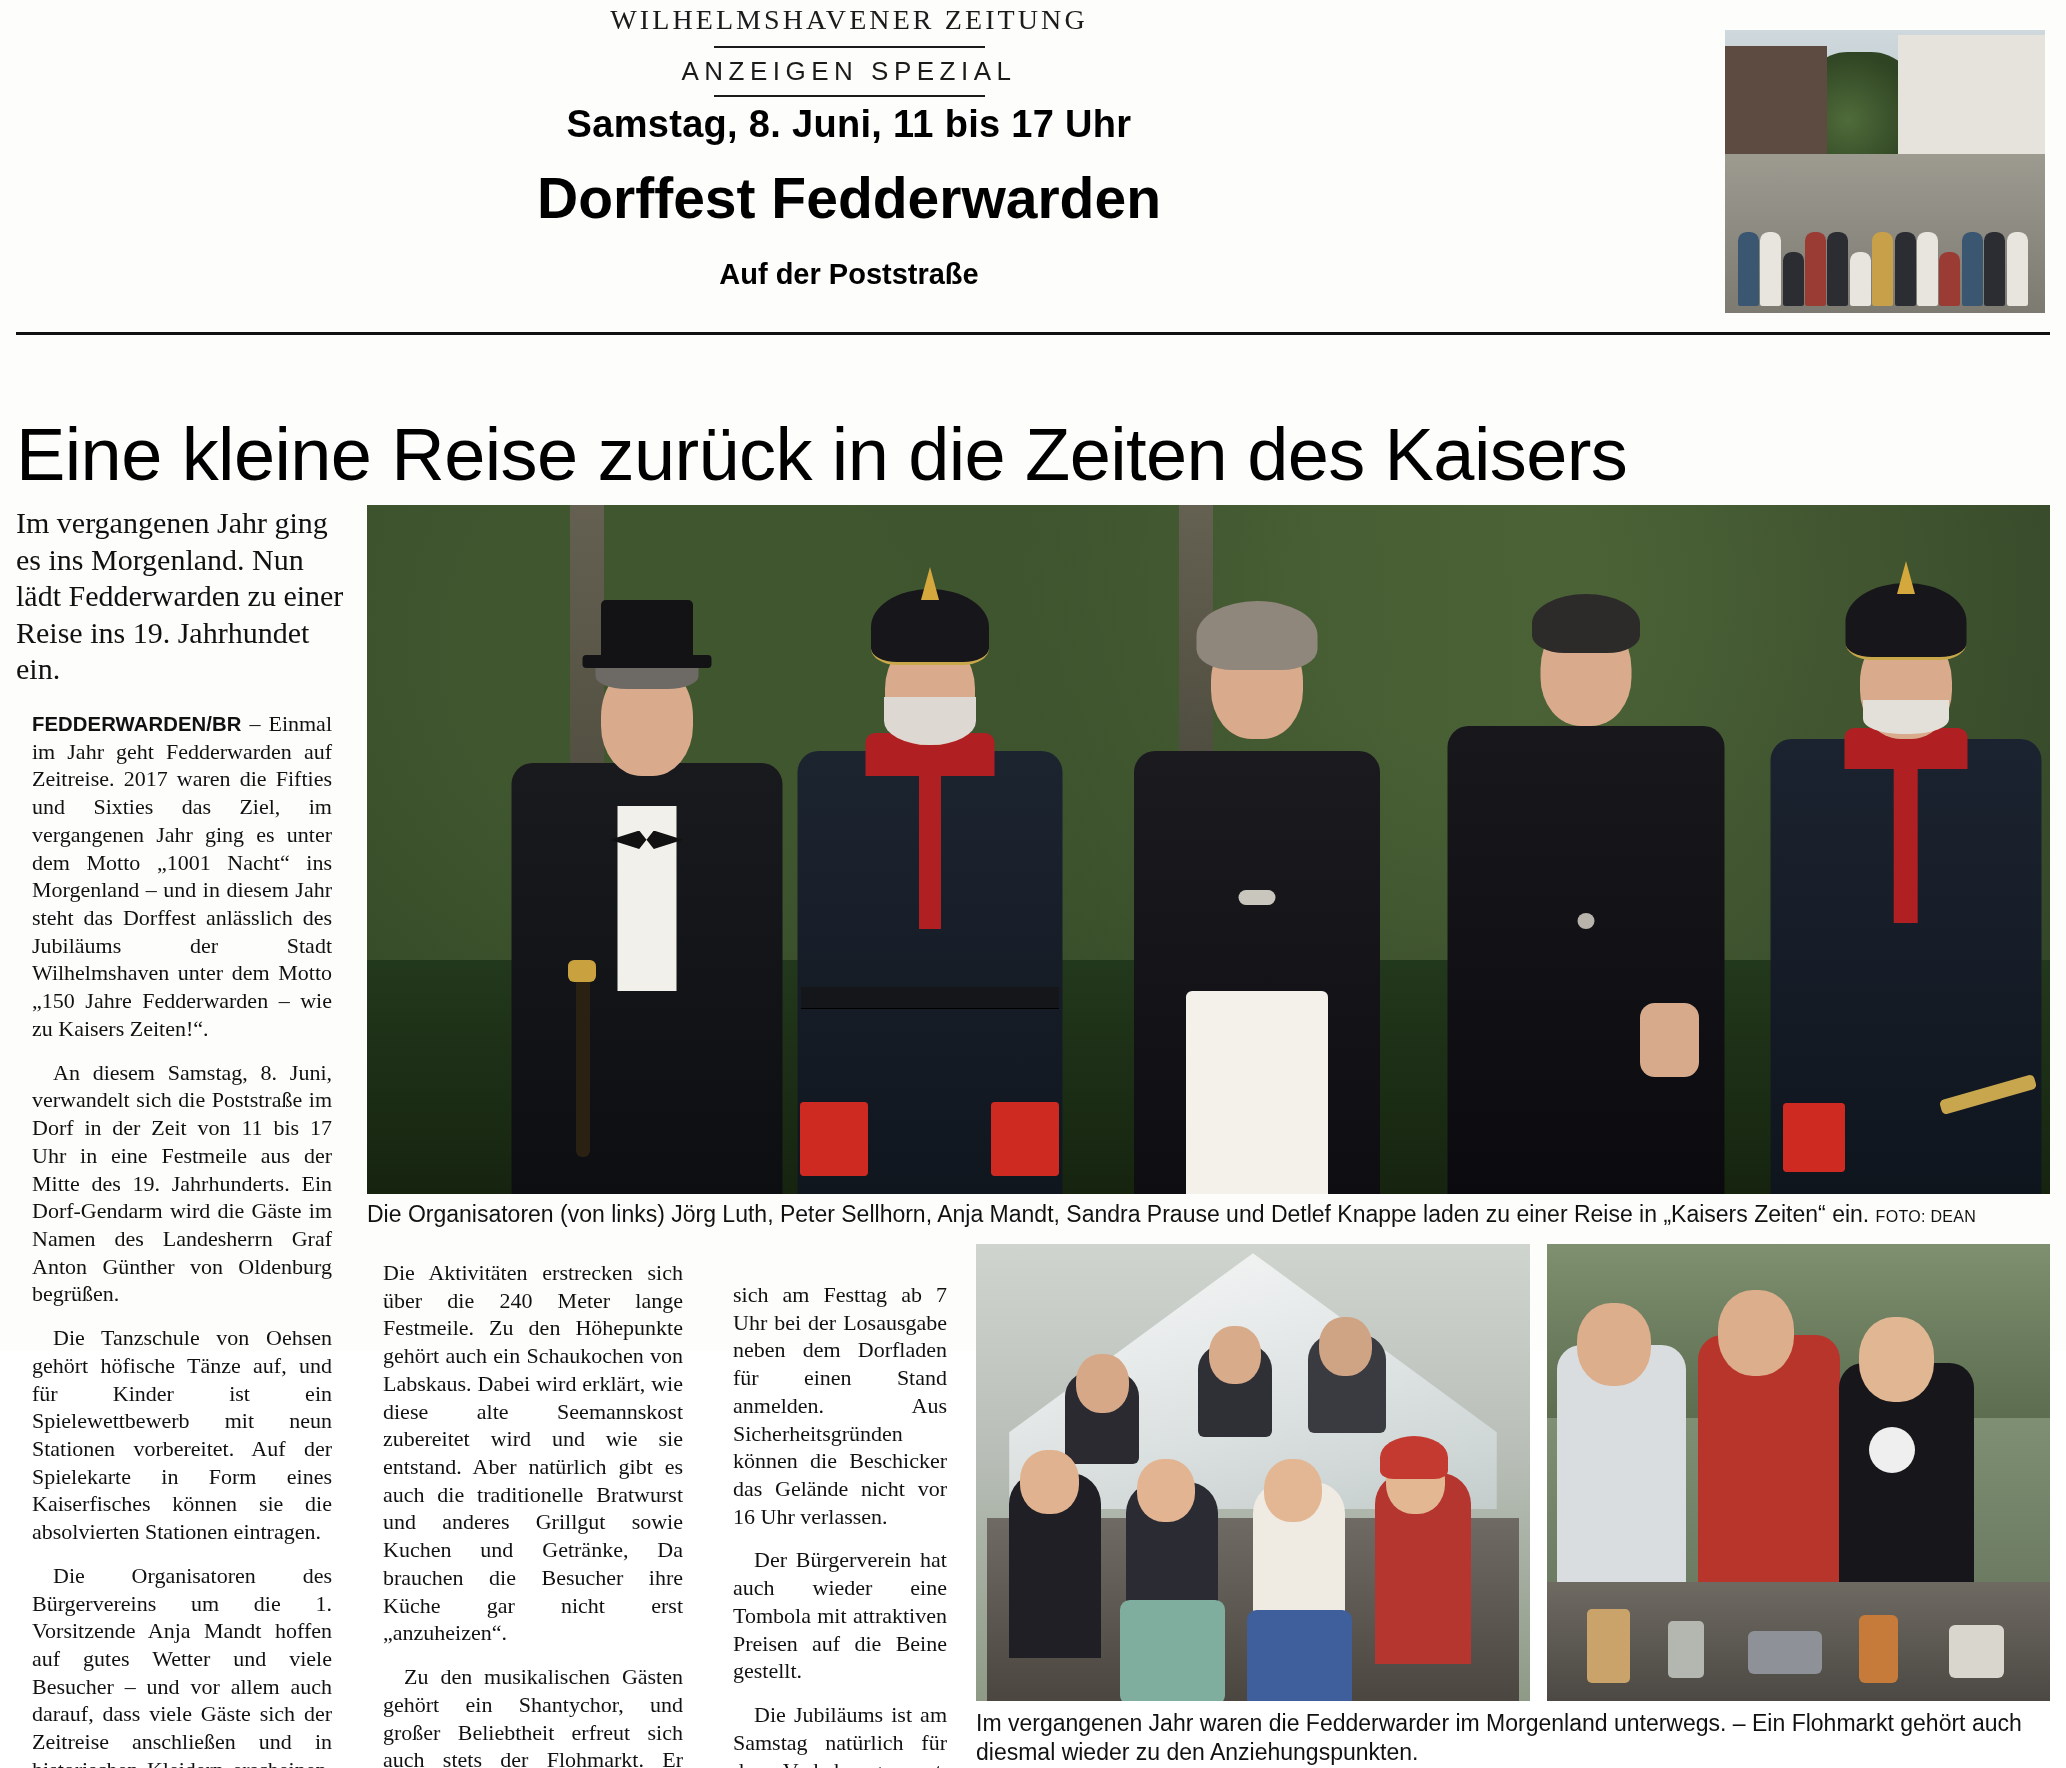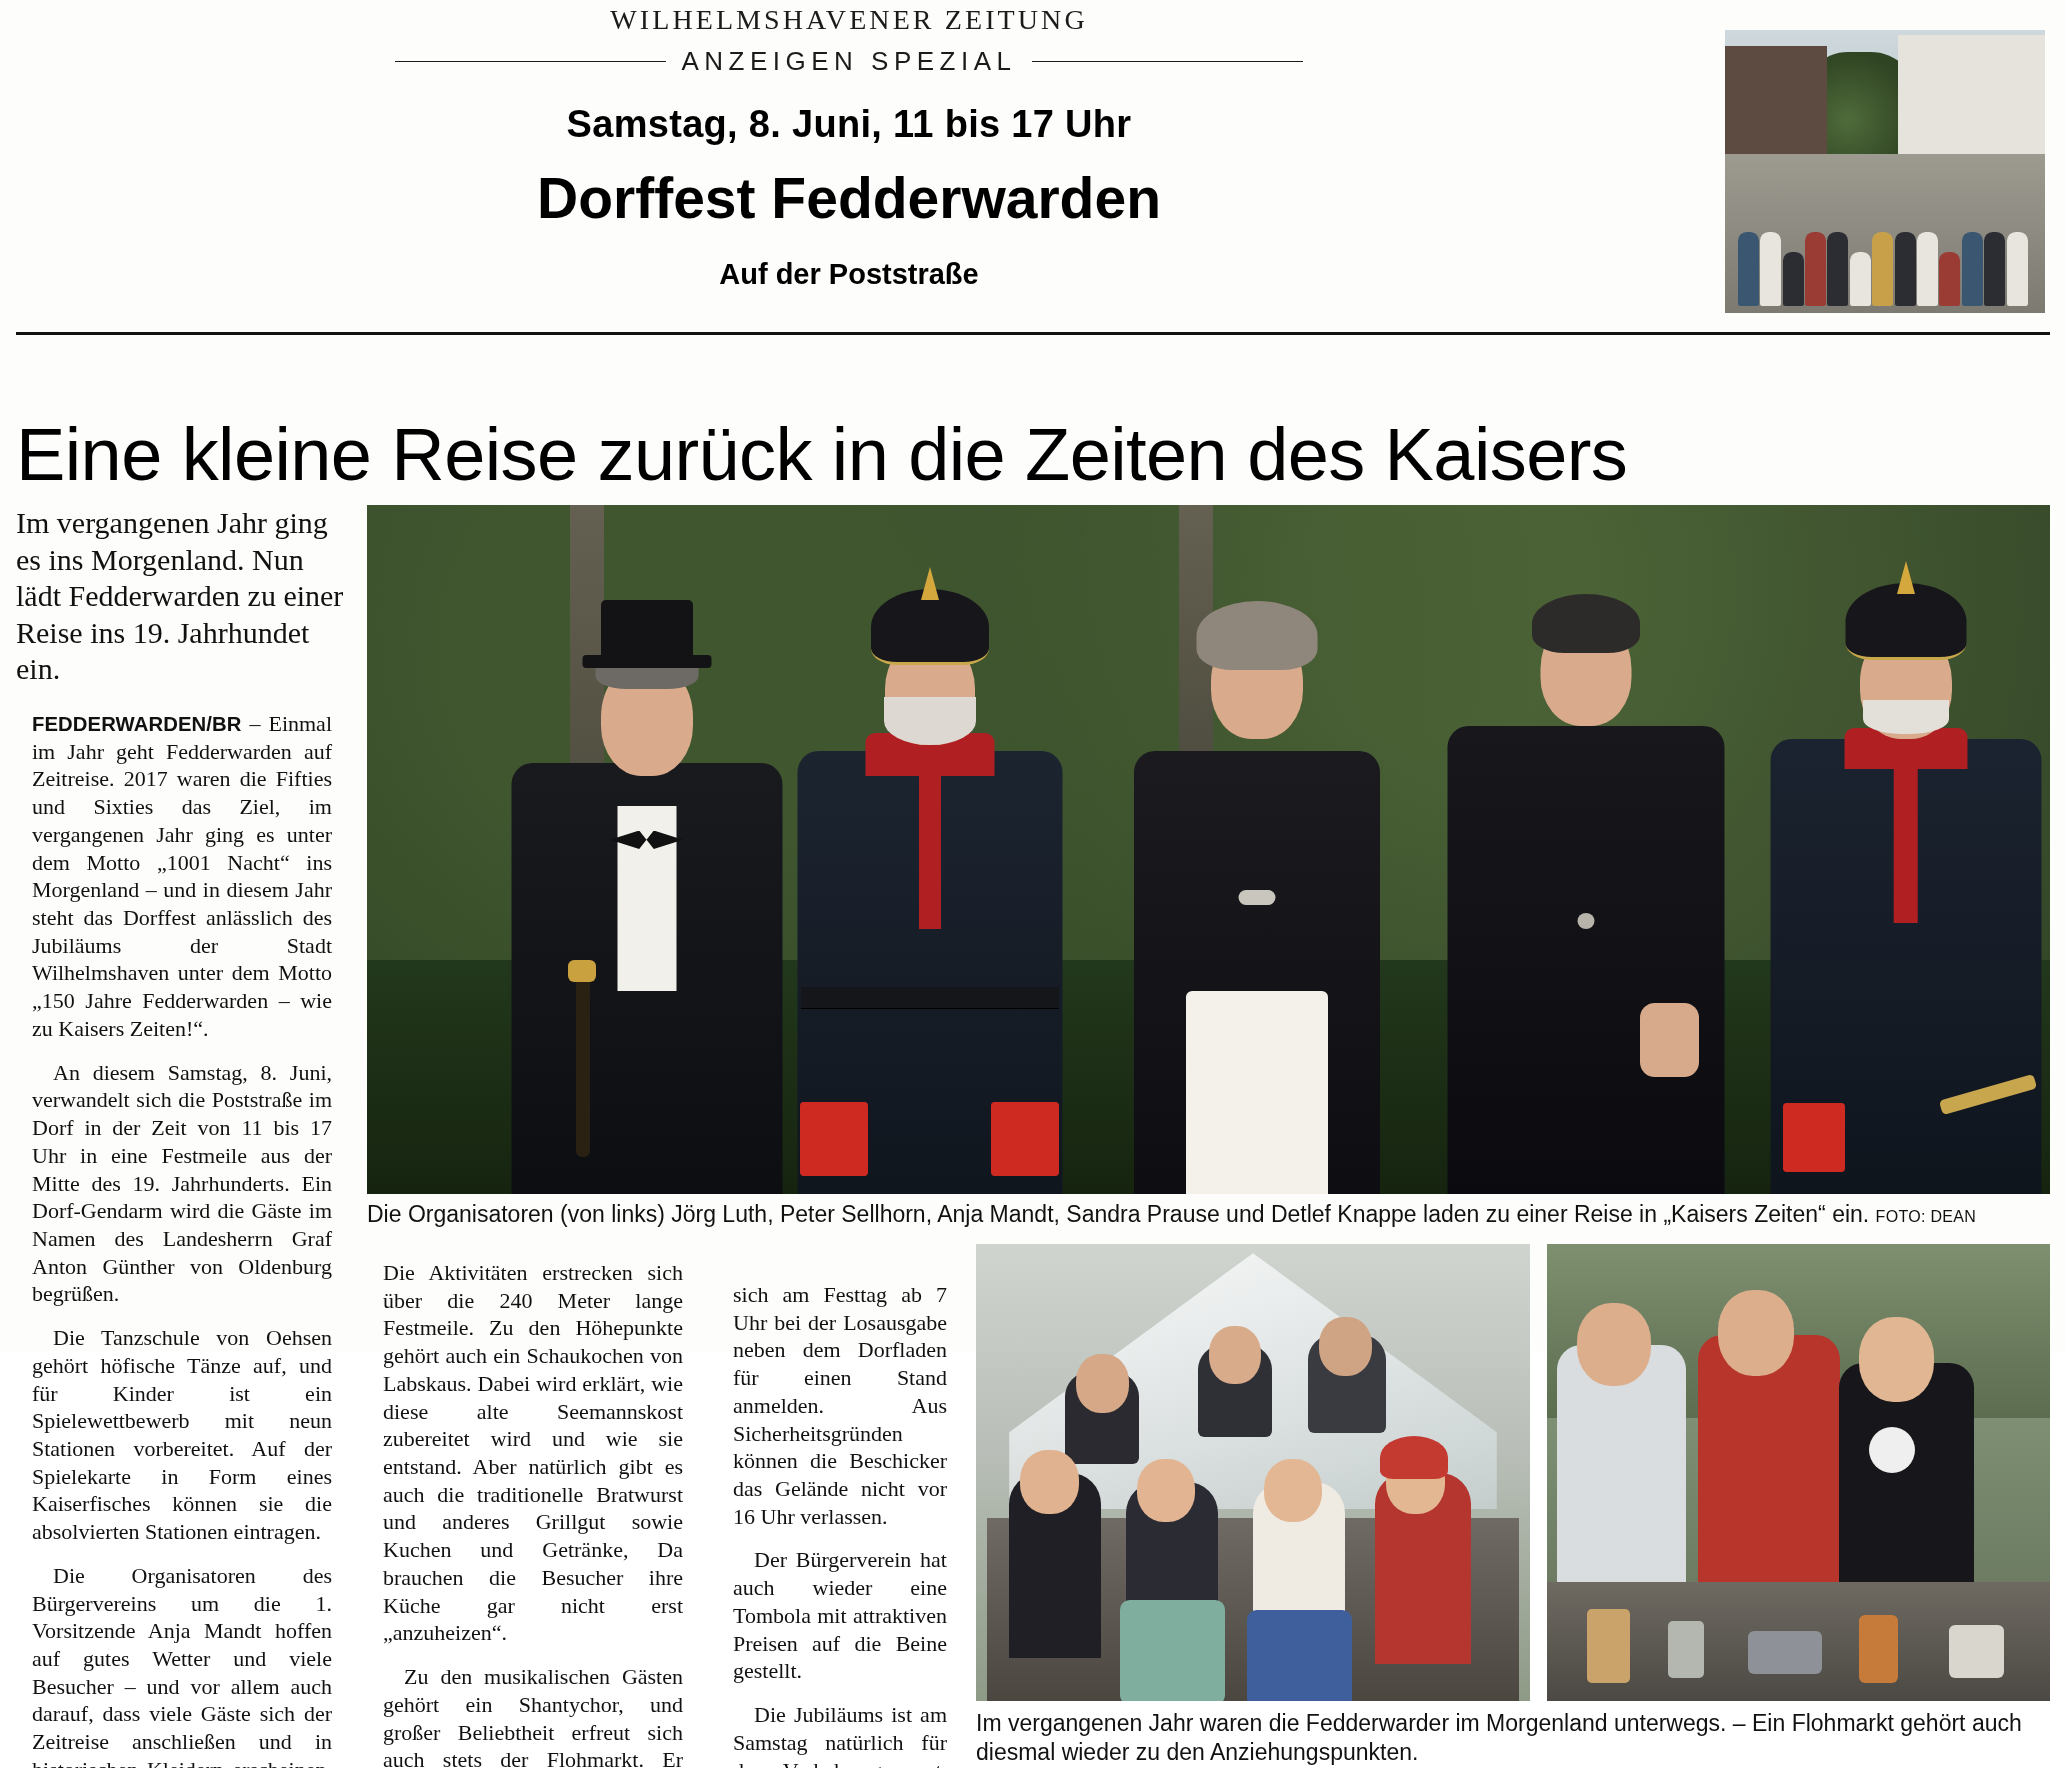--- a/index.html
+++ b/index.html
@@ -43,21 +43,22 @@
     color: #1b1b1b;
   }
   .spezial-row {
     position: absolute;
     top: 46px;
     left: 0;
     width: 1698px;
     display: flex;
     align-items: center;
     justify-content: center;
-    gap: 15px;
+    gap: 8px;
+    flex-direction: column;
   }
   .spezial-row .rule {
     height: 1.8px;
     background: #1b1b1b;
     width: 271px;
   }
   .spezial-text {
     font-family: "Liberation Sans", sans-serif;
     font-size: 26px;
     letter-spacing: 5.5px;

